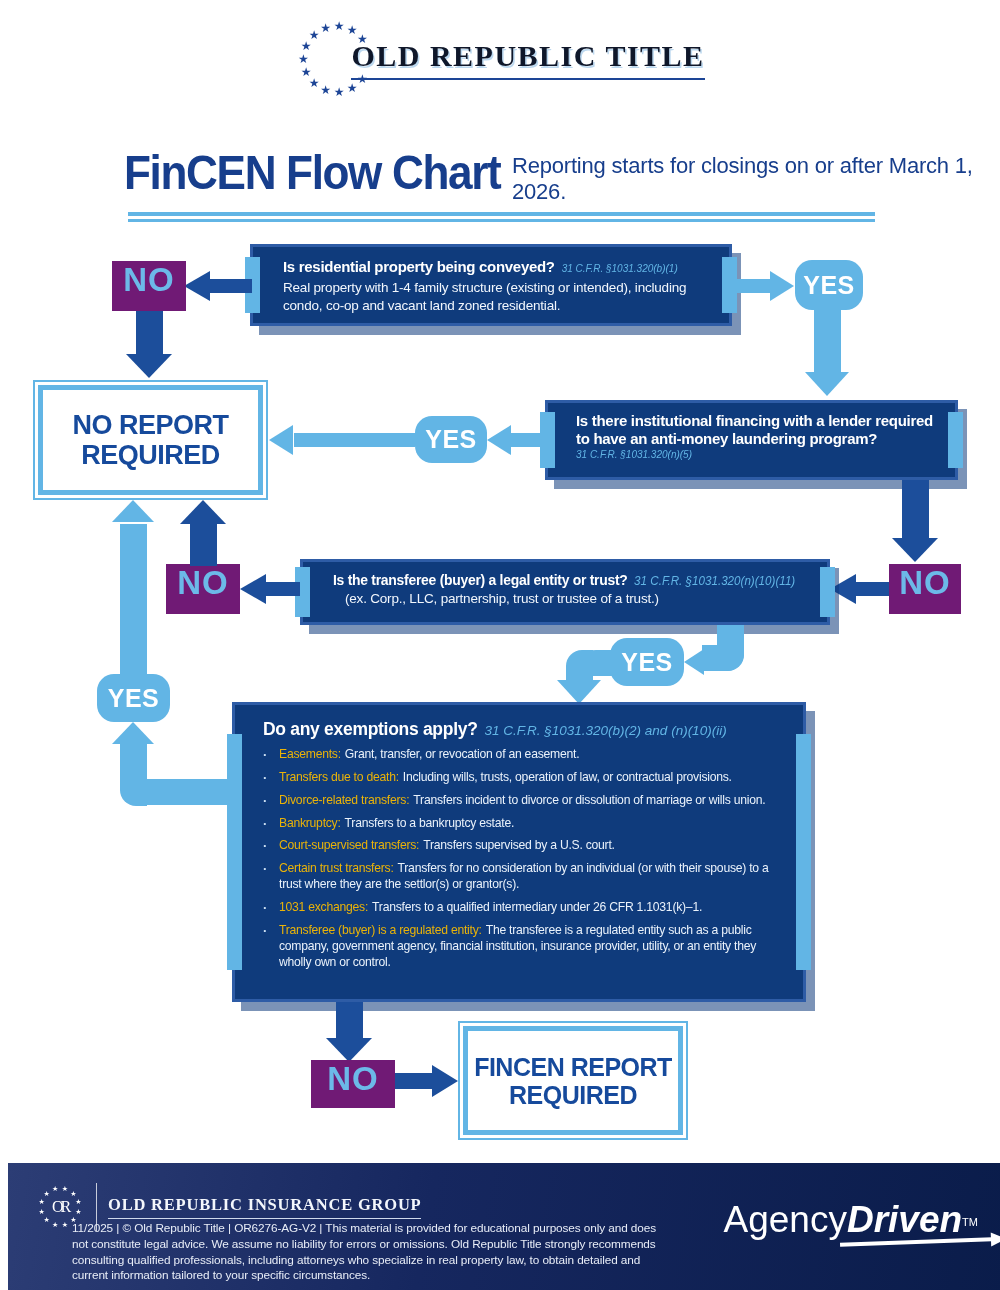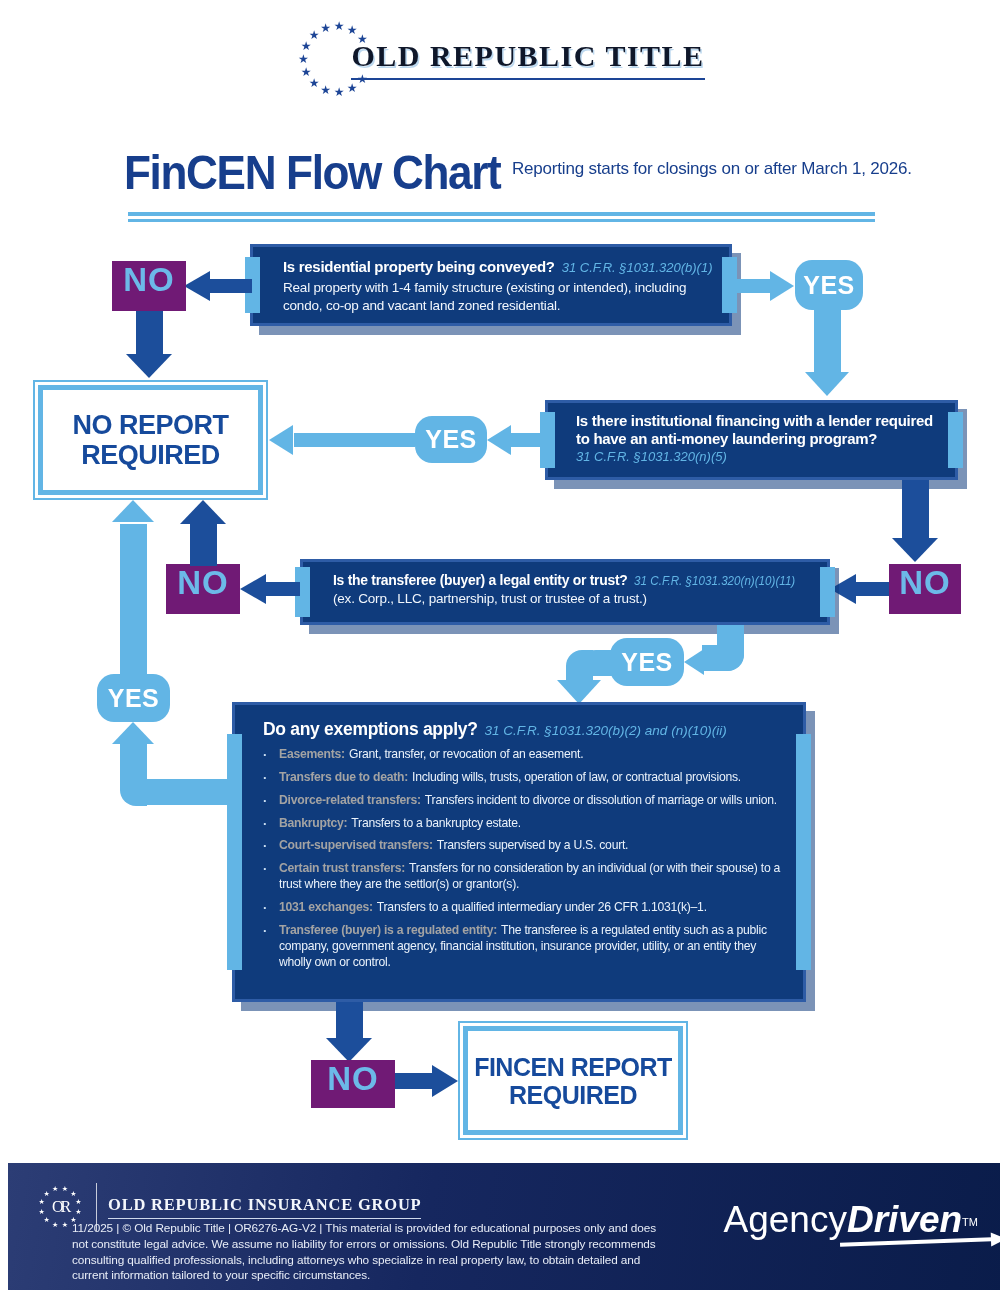--- a/index.html
+++ b/index.html
@@ -17,21 +17,21 @@
   .big-title{display:inline-block;font-size:49px;font-weight:bold;color:#173E8C;letter-spacing:-1.5px;
              transform:scaleX(.9);transform-origin:left top;white-space:nowrap;}
 
   
   .qbox{position:absolute;background:#0F3B7C;border:3px solid #2E5CA6;color:#fff;
         box-shadow:9px 9px 0 rgba(15,59,124,.55);}
   .bar{position:absolute;width:15px;background:#62B5E5;top:50%;transform:translateY(-50%);}
   .bar.l{left:-8px;} .bar.r{right:-8px;}
   .q{font-weight:bold;font-size:15px;letter-spacing:-0.3px;white-space:nowrap;}
   .q.tight{transform:scaleX(.93);transform-origin:left center;}
-  .cite{color:#62B5E5;font-style:italic;font-weight:normal;font-size:13px;margin-left:7px;letter-spacing:0;}
+  .cite{color:#62B5E5;font-style:italic;font-weight:normal;font-size:10px;margin-left:7px;letter-spacing:0;}
   .qbody{font-size:13.5px;margin-top:4px;line-height:1.3;letter-spacing:-0.2px;color:#F2F7FD;white-space:normal;}
 
   .tag{position:absolute;background:#701a75;color:#6CB9E8;font-weight:bold;font-size:33px;
        display:flex;justify-content:center;letter-spacing:1px;}
   .pill{position:absolute;background:#62B5E5;color:#fff;font-weight:bold;font-size:25px;
         display:flex;align-items:center;justify-content:center;border-radius:17px;letter-spacing:0.5px;}
 
   .result{position:absolute;background:#fff;border:2px solid #62B5E5;padding:3px;}
   .result-in{width:100%;height:100%;border:5px solid #62B5E5;display:flex;align-items:center;
              justify-content:center;text-align:center;color:#164A9C;font-weight:bold;font-size:27px;
@@ -47,21 +47,21 @@
   .tr-b{border-top:15px solid transparent;border-bottom:15px solid transparent;border-left:24px solid #62B5E5;}
   .td-n{border-left:23px solid transparent;border-right:23px solid transparent;border-top:24px solid #1C4E9B;}
   .td-b{border-left:22px solid transparent;border-right:22px solid transparent;border-top:24px solid #62B5E5;}
   .tu-n{border-left:23px solid transparent;border-right:23px solid transparent;border-bottom:24px solid #1C4E9B;}
   .tu-b{border-left:21px solid transparent;border-right:21px solid transparent;border-bottom:22px solid #62B5E5;}
 
   
   .ex-item{display:flex;margin-top:7px;}
   .ex-dot{width:16px;color:#cfe2f5;font-weight:bold;flex:0 0 16px;font-size:13px;}
   .ex-text{font-size:12.2px;line-height:1.3;letter-spacing:-0.25px;color:#EAF2FB;}
-  .ex-term{font-weight:bold;color:#a3a3a3;margin-right:4px;}
+  .ex-term{font-weight:normal;color:#eab308;margin-right:4px;}
 
   
   .footer{position:absolute;left:8px;top:1163px;width:1000px;height:127px;
           background:linear-gradient(100deg,#2C3D75 0%,#16275F 42%,#0A1C4A 100%);color:#fff;text-decoration:underline;}
   .org-title{font-family:"Liberation Serif",serif;font-weight:bold;font-size:16.5px;color:#F4F7FC;
              letter-spacing:0.8px;border-bottom:1.5px solid #cfd9ec;padding-bottom:3px;white-space:nowrap;}
   .disclaimer{font-size:11.8px;line-height:1.34;color:#E8EDF7;letter-spacing:-0.1px;}
   .agency{font-size:37px;color:#fff;}
   .driven{font-size:37px;color:#fff;font-weight:bold;font-style:italic;}
   .tm{font-size:11px;vertical-align:super;}
@@ -92,21 +92,21 @@
           <span class="rstar" style="font-size: 12px; transform: rotate(322deg) translate(33px) rotate(-322deg) translate(-50%, -50%);">★</span>
         </div>
       <div class="brand-text">OLD REPUBLIC TITLE</div>
     </div>
   </div>
 
   <div style="position:absolute;left:124px;top:144px;">
     <span class="big-title">FinCEN Flow Chart</span>
   </div>
   <div style="position:absolute;left:512px;top:151px;color:#173E8C;">
-    <div style="font-size:17px;margin-top:8px;letter-spacing:-0.2px;">Reporting starts for closings on or after March 1, 2026.</div>
+    <div style="font-size:22px;margin-top:2px;letter-spacing:-0.2px;">Reporting starts for closings on or after March 1, 2026.</div>
   </div>
   <div style="position:absolute;left:128px;top:212px;width:747px;">
     <div style="height:4px;background:#62B5E5;"></div>
     <div style="height:3px;"></div>
     <div style="height:3px;background:#62B5E5;"></div>
   </div>
 
   <div class="qbox" style="left:250px;top:244px;width:482px;height:82px;padding:11px 12px 8px 30px;">
     <div class="bar l" style="height:56px;"></div>
     <div class="bar r" style="height:56px;"></div>
@@ -158,21 +158,21 @@
   <div class="tag" style="left:889px;top:564px;width:72px;height:50px;">
       <span>NO</span>
     </div>
   <div class="sh nv" style="left:854px;top:582px;width:35px;height:14px;"></div>
   <div class="t tl-n" style="left:830px;top:574px;"></div>
 
   <div class="qbox" style="left:300px;top:559px;width:530px;height:66px;padding:9px 12px 6px 30px;">
     <div class="bar l" style="height:50px;"></div>
     <div class="bar r" style="height:50px;"></div>
     <div class="q tight"><span>Is the transferee (buyer) a legal entity or trust?</span><span class="cite" style="font-size:12.5px;">31 C.F.R. §1031.320(n)(10)(11)</span></div>
-    <div class="qbody" style="margin-top:2px;">(ex. Corp., LLC, partnership, trust or trustee of a trust.)</div>
+    <div class="qbody" style="margin-top:2px;margin-left:12px;">(ex. Corp., LLC, partnership, trust or trustee of a trust.)</div>
   </div>
 
   <div class="sh nv" style="left:262px;top:582px;width:38px;height:14px;"></div>
   <div class="t tl-n" style="left:240px;top:574px;"></div>
   <div class="tag" style="left:166px;top:564px;width:74px;height:50px;">
       <span>NO</span>
     </div>
   <div class="sh nv" style="left:190px;top:520px;width:27px;height:46px;"></div>
   <div class="t tu-n" style="left:180px;top:500px;"></div>
 

